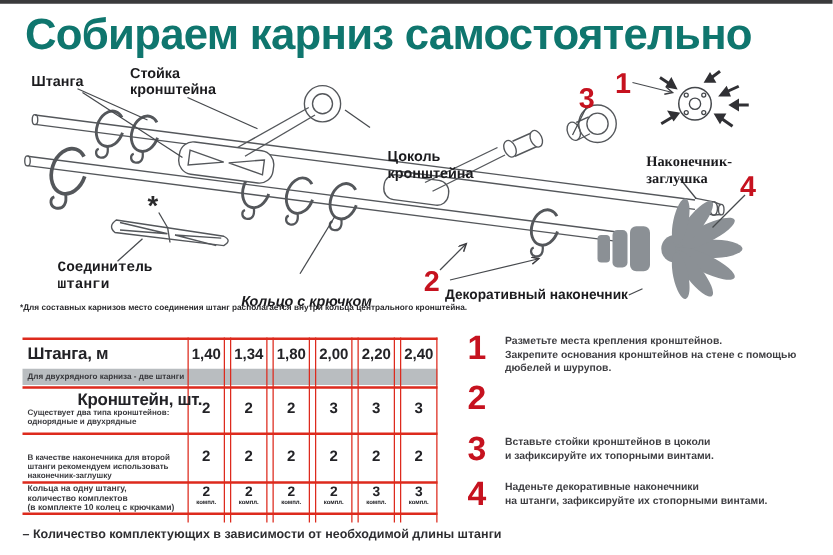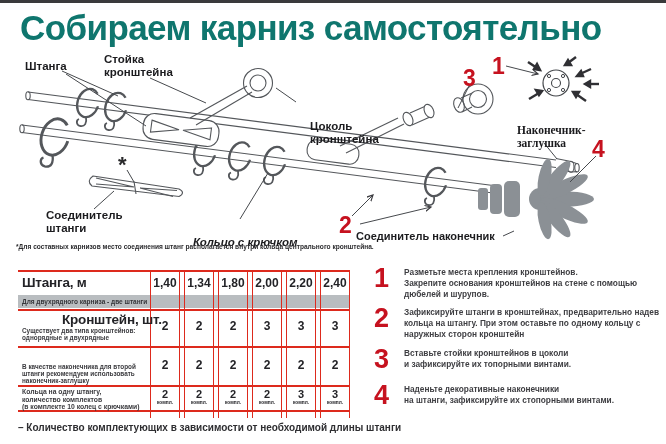--- a/index.html
+++ b/index.html
@@ -183,24 +183,24 @@
     </g>
   </svg>
 
   <div class="dlabel" style="left:25px;top:60px;">Штанга</div>
   <div class="dlabel" style="left:104px;top:53px;">Стойка
 кронштейна</div>
   <div class="dlabel" style="left:310px;top:92px;margin-top:28px;">Цоколь
 кронштейна</div>
   <div class="dlabel" style="left:517px;top:124px;font-family:Liberation Serif, serif;">Наконечник-
 заглушка</div>
-  <div class="dlabel" style="left:46px;top:209px;">Соединитель
+  <div class="dlabel" style="left:46px;top:209px;font-family:Liberation Mono, monospace;">Соединитель
 штанги</div>
   <div class="dlabel" style="left:193px;top:236px;font-style:italic;">Кольцо с крючком</div>
-  <div class="dlabel sm" style="left:356px;top:230px;">Соединитель наконечник</div>
+  <div class="dlabel sm" style="left:356px;top:230px;">Декоративный наконечник</div>
   <div class="ast">*</div>
 
   <div class="stepnum" style="left:492px;top:55px;">1</div>
   <div class="stepnum" style="left:339px;top:214px;">2</div>
   <div class="stepnum" style="left:463px;top:67px;">3</div>
   <div class="stepnum" style="left:592px;top:138px;">4</div>
 
   <div class="footnote">*Для составных карнизов место соединения штанг располагается внутри кольца центрального кронштейна.</div>
 
   <div class="ctable">
@@ -288,21 +288,20 @@
 
   <div class="legend">– Количество комплектующих в зависимости от необходимой длины штанги</div>
 
   <div class="instr" style="top:267px;">
     <div class="n">1</div>
     <div class="t">Разметьте места крепления кронштейнов.
 Закрепите основания кронштейнов на стене с помощью дюбелей и шурупов.</div>
   </div>
   <div class="instr" style="top:307px;">
     <div class="n">2</div>
-    <div class="t">Зафиксируйте штанги в кронштейнах, предварительно надев кольца на штангу. При этом оставьте по одному кольцу с наружных сторон кронштейн</div>
   </div>
   <div class="instr" style="top:348px;">
     <div class="n">3</div>
     <div class="t">Вставьте стойки кронштейнов в цоколи
 и зафиксируйте их топорными винтами.</div>
   </div>
   <div class="instr" style="top:384px;">
     <div class="n">4</div>
     <div class="t">Наденьте декоративные наконечники
 на штанги, зафиксируйте их стопорными винтами.</div>

